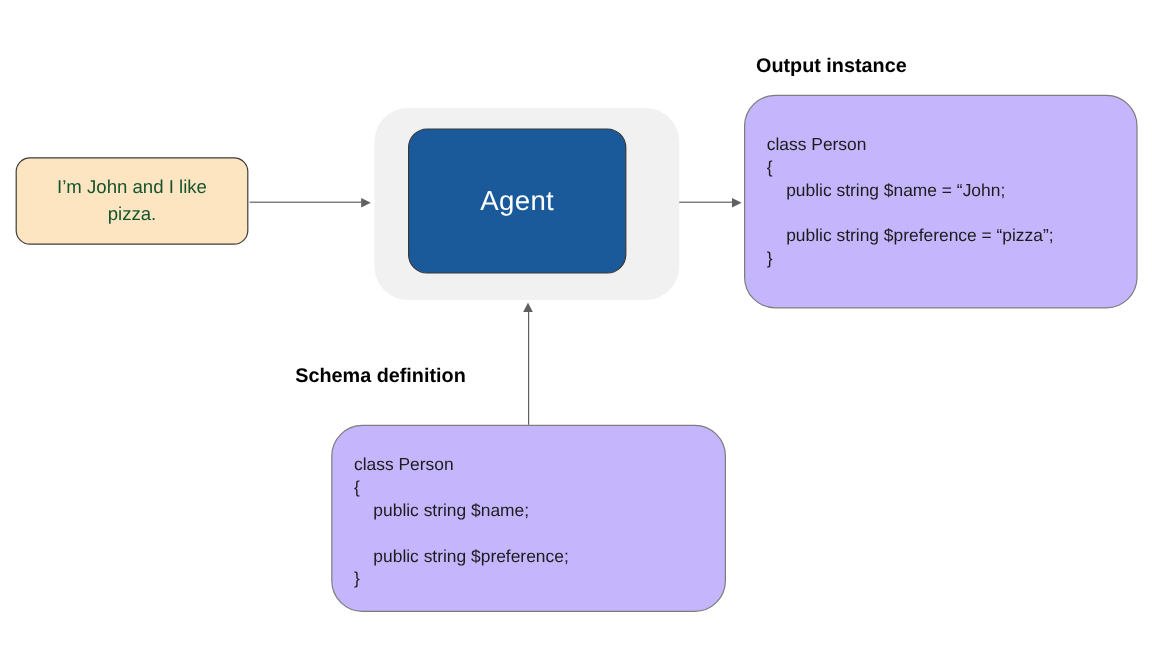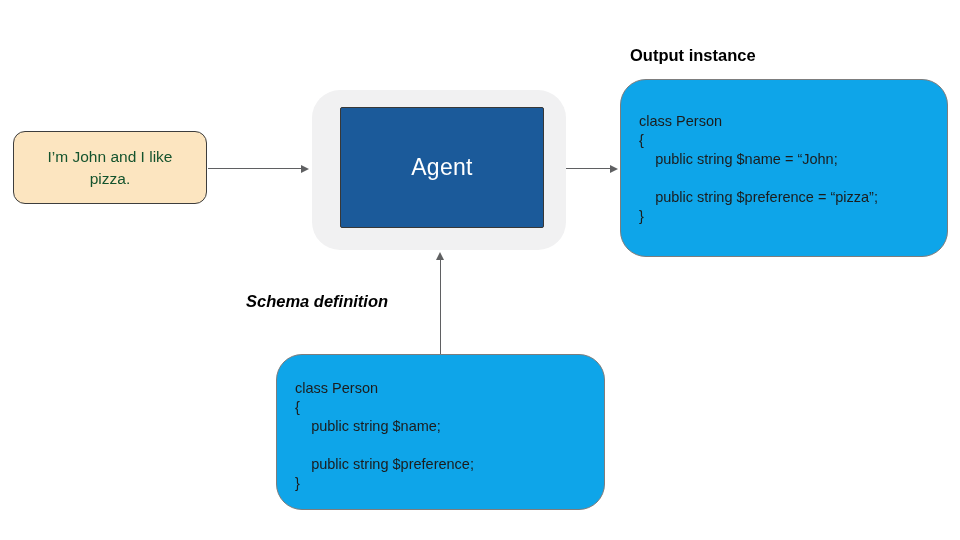--- a/index.html
+++ b/index.html
@@ -41,50 +41,50 @@
   .agent-container {
     position: absolute;
     left: 312px; top: 90px;
     width: 254px; height: 160px;
     background: #f1f1f2;
     border-radius: 28px;
   }
   .agent-box {
     position: absolute;
     left: 340px; top: 107px;
-    width: 204px; height: 121px;
+    width: 182px; height: 121px;
     background: #1b5a9a;
     border: 1.5px solid #383838;
-    border-radius: 2px;
+    border-radius: 16px;
     display: flex;
     align-items: center;
     justify-content: center;
     box-sizing: border-box;
   }
   .agent-box .txt {
     color: #ffffff;
     font-size: 23px;
     letter-spacing: 0.3px;
   }
 
   
   .section-label {
     position: absolute;
     font-size: 16.5px;
     font-weight: bold;
     color: #000000;
     white-space: nowrap;
   }
   .label-output { left: 630px; top: 46px; }
-  .label-schema { left: 246px; top: 292px; font-style: italic; }
+  .label-schema { left: 246px; top: 304px; }
 
   
   .code-panel {
     position: absolute;
-    background: #0ea5e9;
+    background: #c4b5fd;
     border: 1px solid #7d7d7d;
     border-radius: 26px;
     box-sizing: border-box;
   }
   .panel-output { left: 620px; top: 79px;  width: 328px; height: 178px; padding: 32px 18px 0 18px; }
   .panel-schema { left: 276px; top: 354px; width: 329px; height: 156px; padding: 24px 18px 0 18px; }
   .code-panel .code {
     font-family: "Liberation Sans", sans-serif;
     font-size: 14.5px;
     line-height: 19px;

